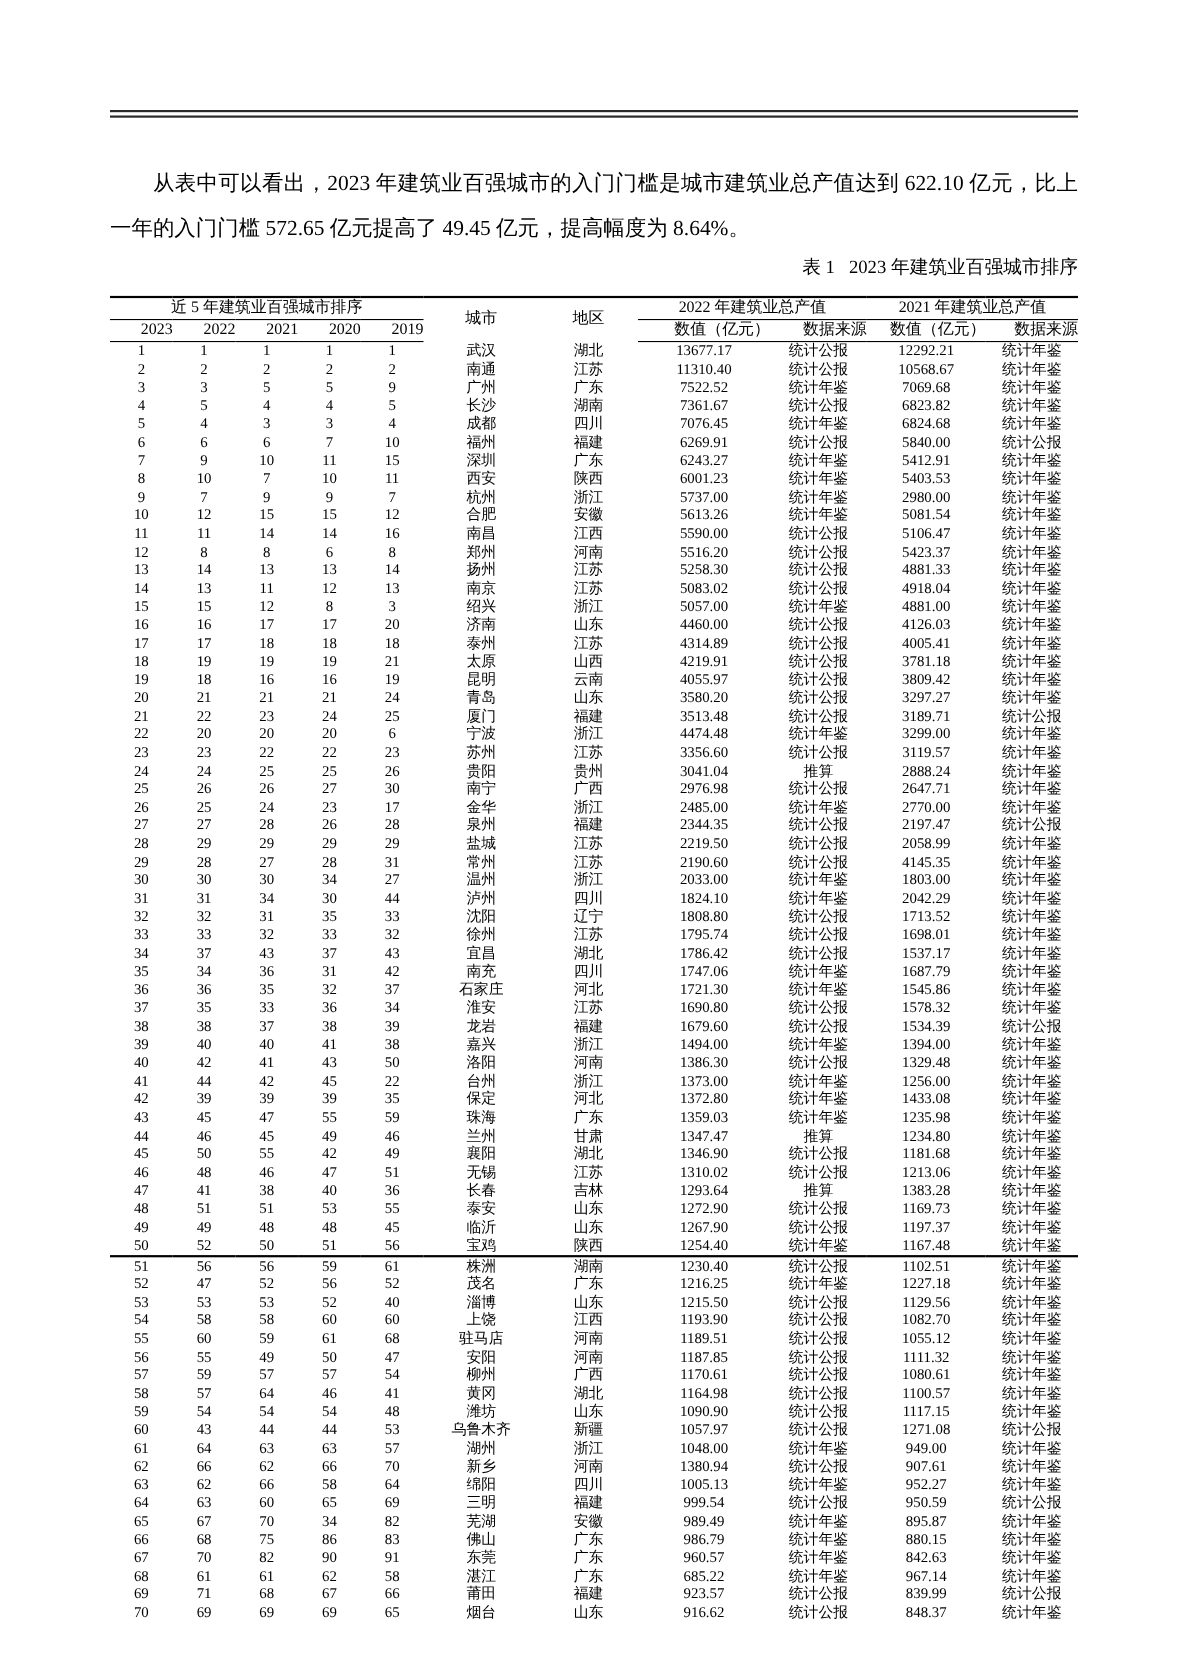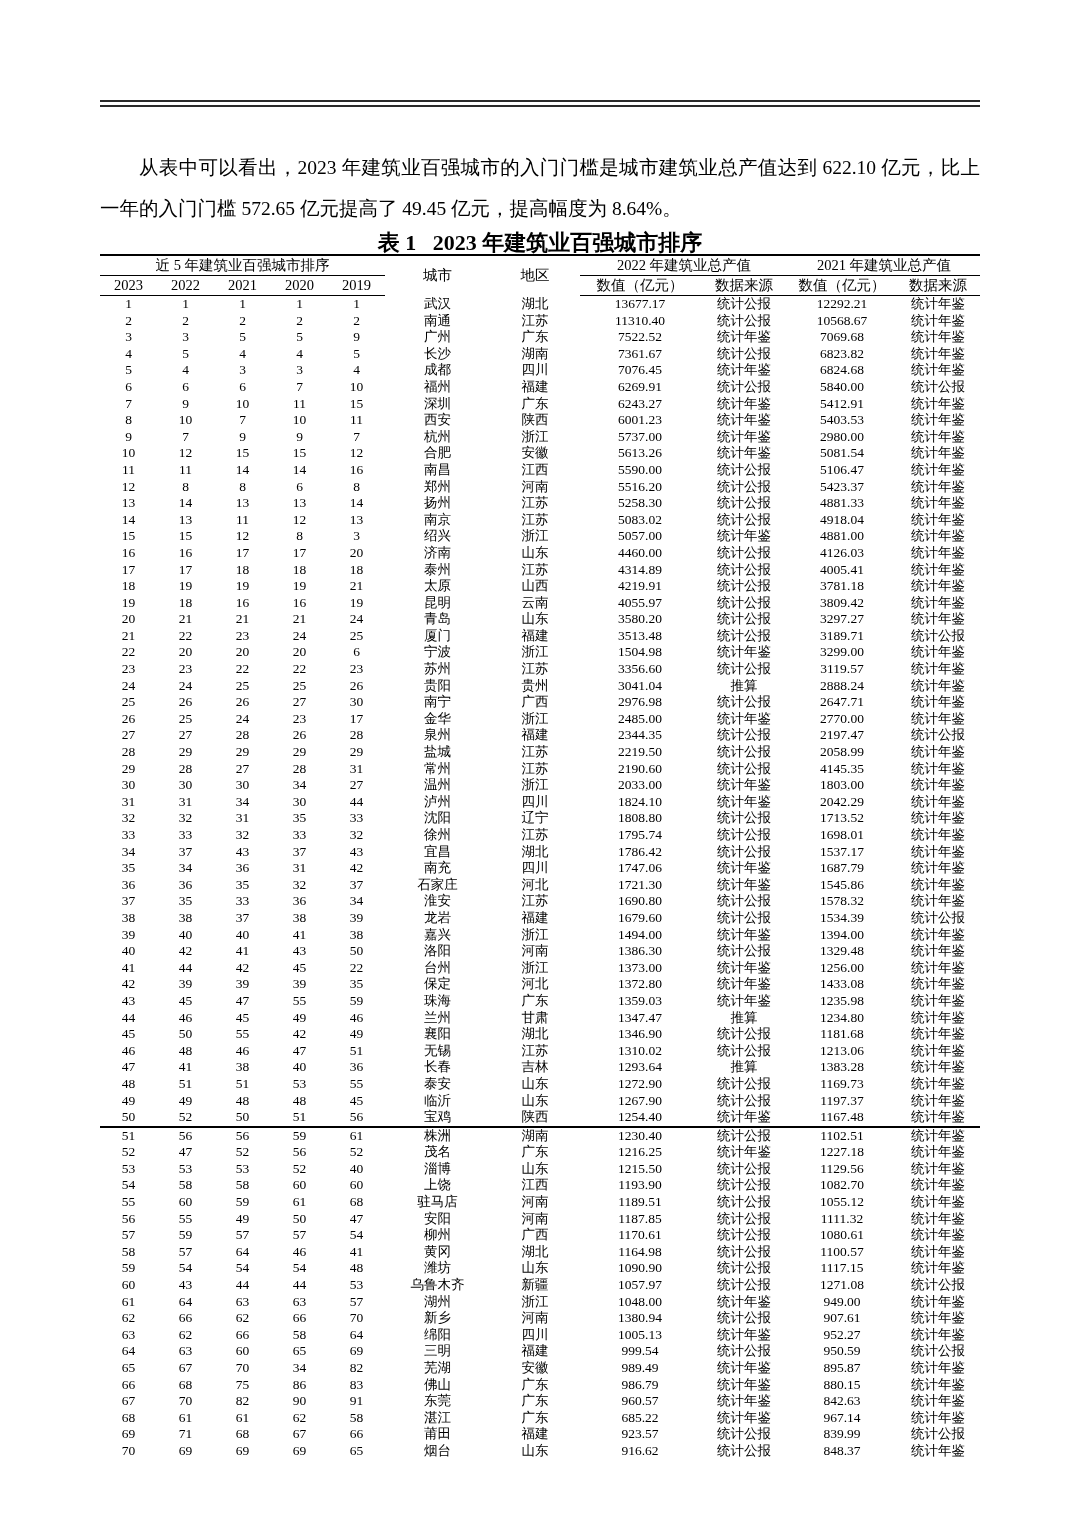--- a/index.html
+++ b/index.html
@@ -34,43 +34,43 @@
   .para {
     margin: 40px 0 0 0;
     font-size: 19.5px;
     line-height: 41px;
     text-align: justify;
     text-justify: inter-ideograph;
     text-indent: 2em;
   }
   .table-title {
     margin-top: 3px;
-    text-align: center;
-    font-weight: bold;
-    font-size: 22px;
+    text-align: right;
+    font-weight: normal;
+    font-size: 17px;
     line-height: 22px;
     white-space: pre;
   }
   table.ranking {
-    margin-top: 0;
+    margin-top: 15px;
     width: 880px;
     table-layout: fixed;
     border-collapse: collapse;
     border-top: 2.5px solid #000;
   }
   table.ranking th, table.ranking td {
     padding: 0;
     font-weight: normal;
     text-align: center;
     vertical-align: middle;
     white-space: nowrap;
     overflow: hidden;
   }
   thead th { font-size: 14.5px; line-height: 19px; height: 19px; }
-  thead tr.h2 th { border-bottom: 1.8px solid #000; }
+  thead tr.h2 th { border-bottom: 1.8px solid #000; text-align: right; }
   th.group { border-bottom: 1.2px solid #000; }
   tbody td {
     font-size: 13.5px;
     line-height: 16.6px;
     height: 16.6px;
   }
   td.c7 { text-align: right; padding-right: 30px; }
   td.c9 { text-align: right; padding-right: 28px; }
   tr.sep td { border-bottom: 2.5px solid #000; }
   
@@ -403,21 +403,21 @@
             <td class="c10">统计公报</td>
           </tr>
           <tr>
             <td class="c0">22</td>
             <td class="c1">20</td>
             <td class="c2">20</td>
             <td class="c3">20</td>
             <td class="c4">6</td>
             <td class="c5">宁波</td>
             <td class="c6">浙江</td>
-            <td class="c7">1504.98</td>
+            <td class="c7">4474.48</td>
             <td class="c8">统计年鉴</td>
             <td class="c9">3299.00</td>
             <td class="c10">统计年鉴</td>
           </tr>
           <tr>
             <td class="c0">23</td>
             <td class="c1">23</td>
             <td class="c2">22</td>
             <td class="c3">22</td>
             <td class="c4">23</td>

